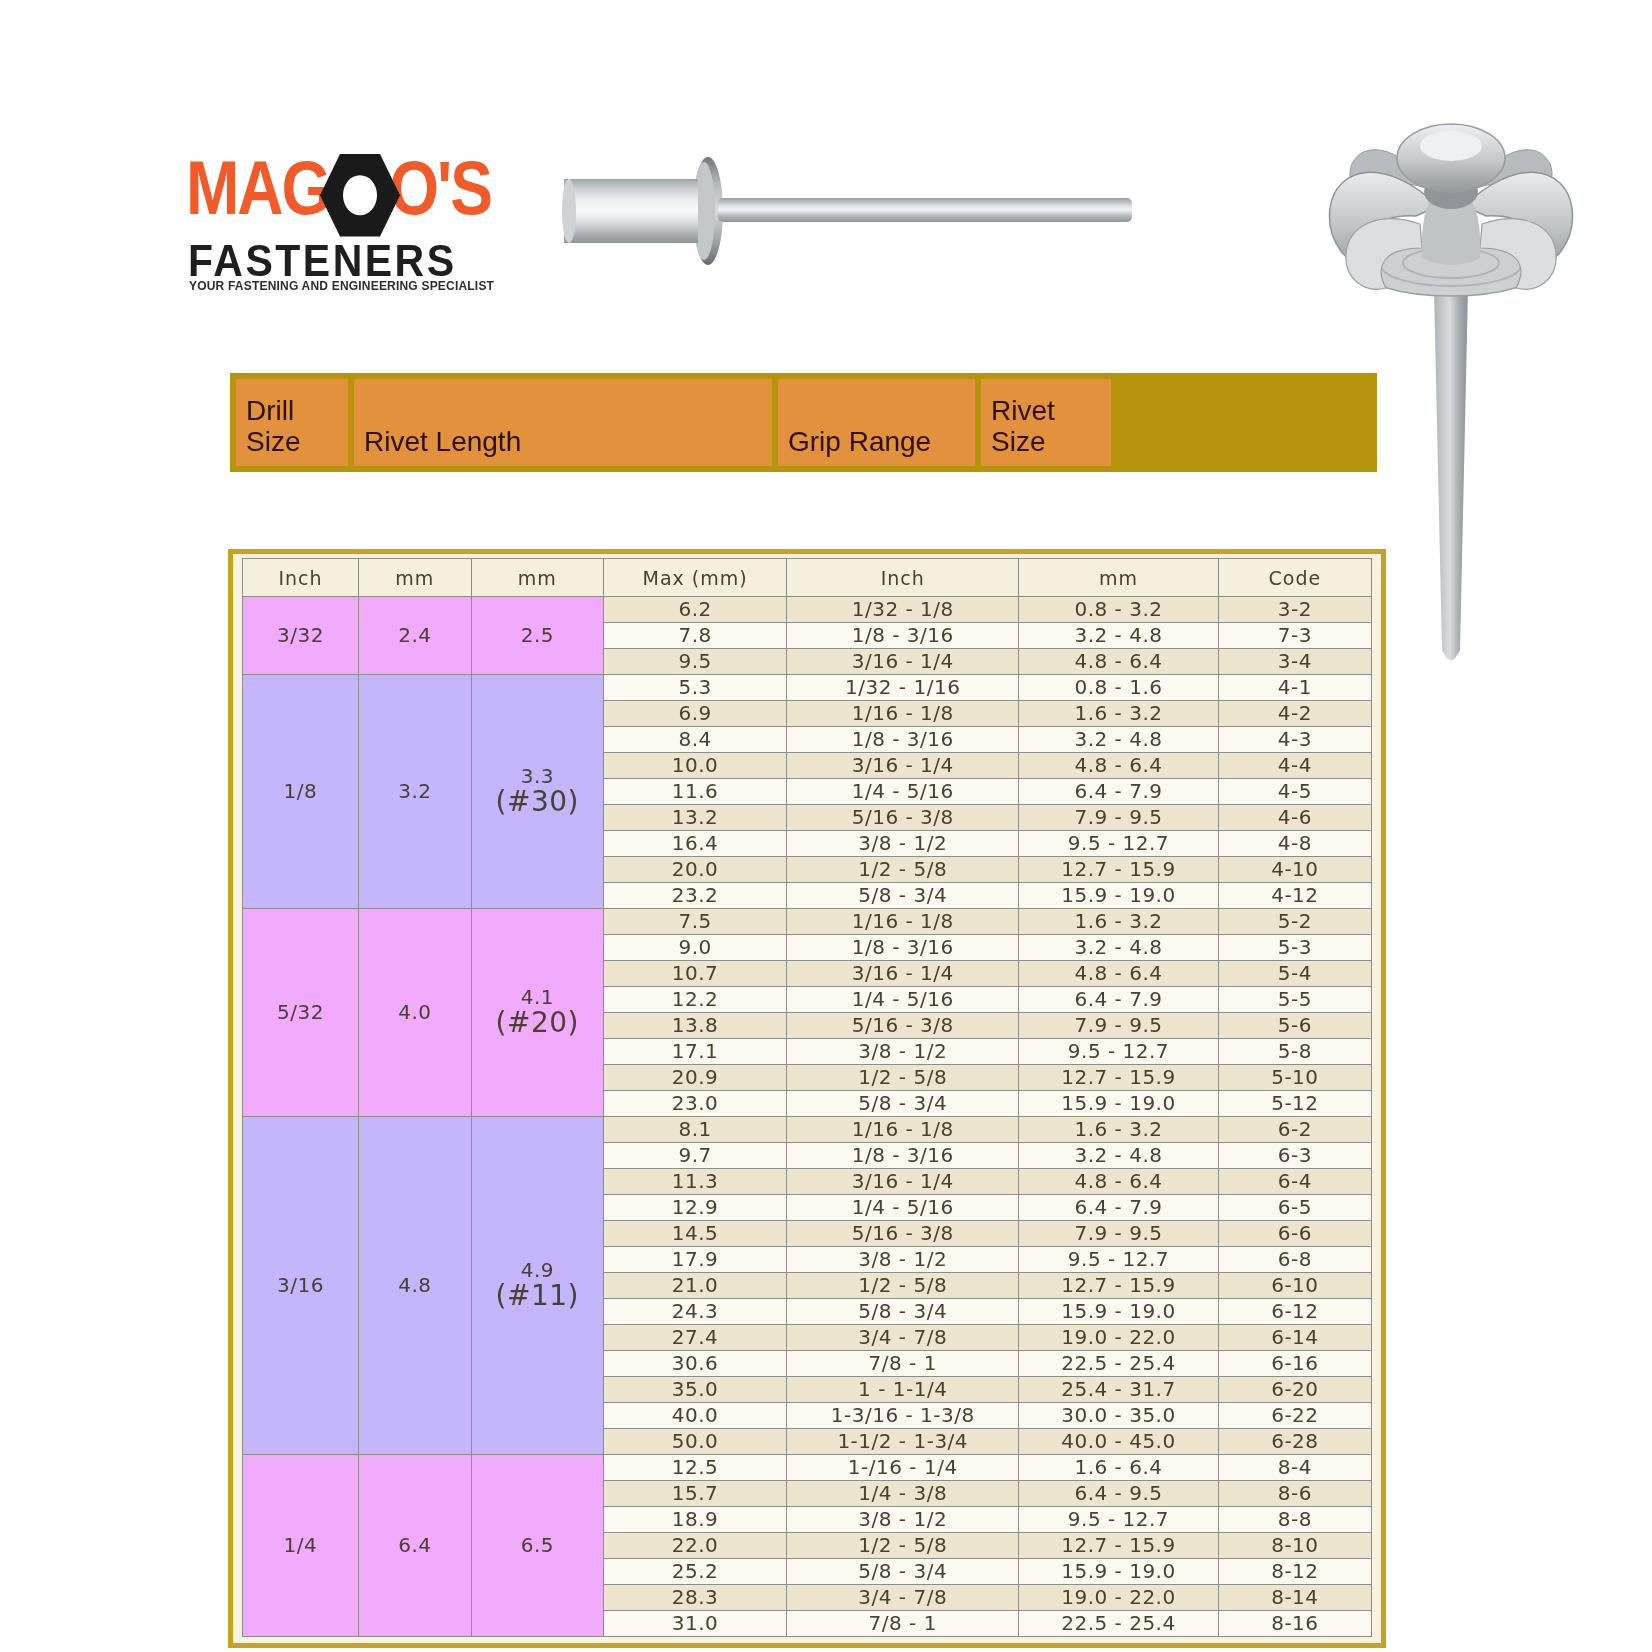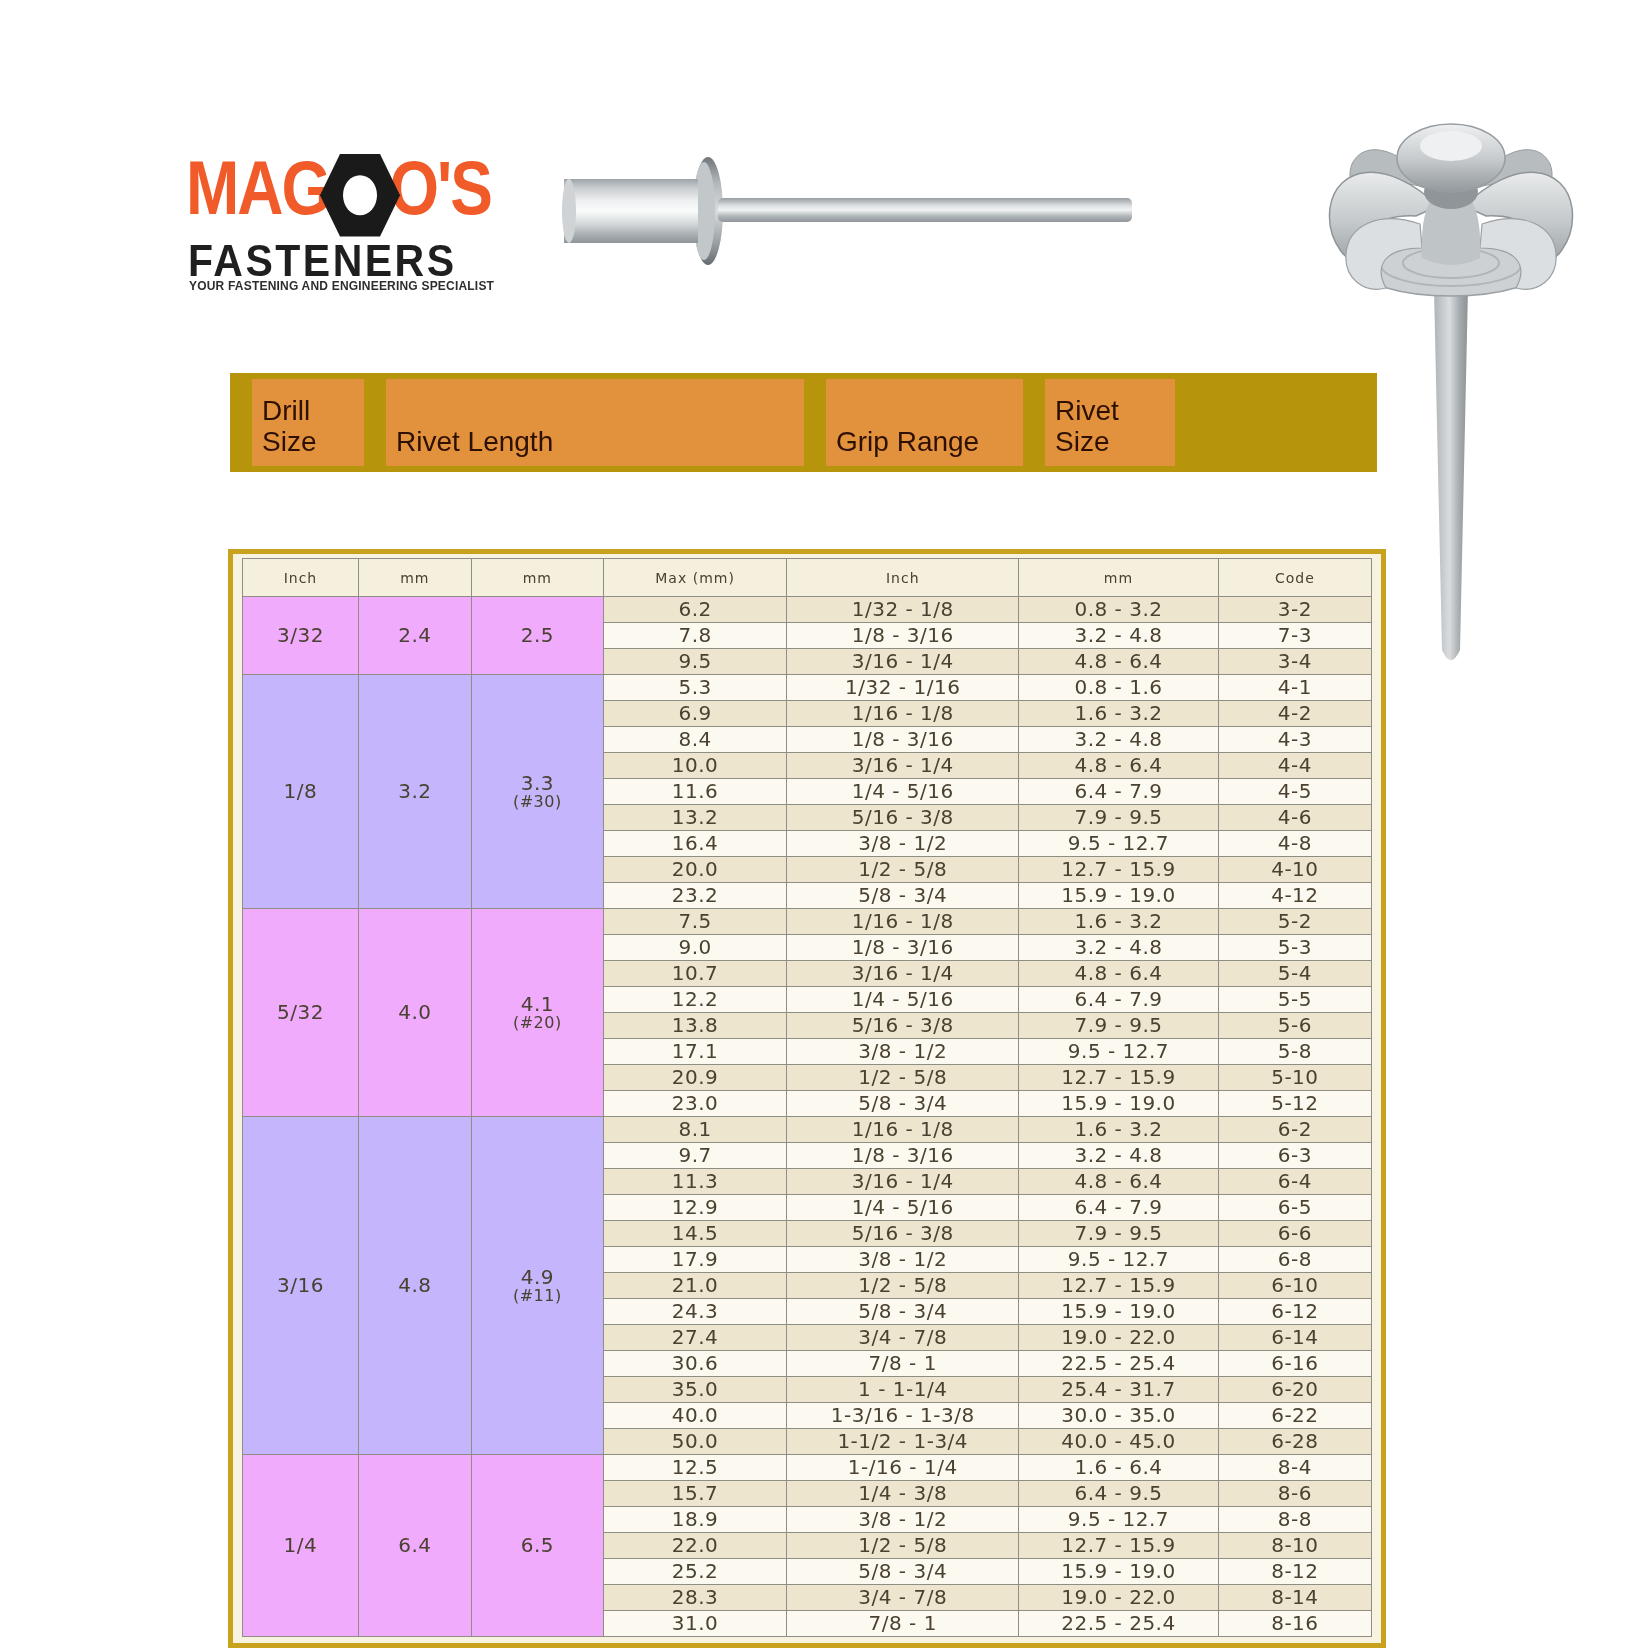--- a/index.html
+++ b/index.html
@@ -14,37 +14,37 @@
   .fasteners { position:absolute; left:2px; top:88px; font-weight:900; font-size:41px; letter-spacing:2.5px; color:#1f1f1f; transform:scaleY(1.08); transform-origin:top left; white-space:nowrap; }
   .tagline { position:absolute; left:3px; top:131px; font-weight:700; font-size:12px; letter-spacing:0.2px; color:#2e2e2e; white-space:nowrap; }
 
   
   .rivet-side { position:absolute; left:558px; top:150px; }
   .rivet-flower { position:absolute; left:1320px; top:98px; }
 
   
   .spec-table { position:absolute; left:230px; top:373px; width:1147px; height:99px;
     background:#B6950C; display:flex; padding:6px; column-gap:6px; }
-  .spec-cell { background:#E2913C; display:flex; align-items:flex-end; padding:6px 22px 9px 10px;margin-left:16px; }
+  .spec-cell { background:#E2913C; display:flex; align-items:flex-end; padding:6px 22px 9px 10px; }
   .spec-cell span { font-size:28px; font-weight:500; color:#2E1002; line-height:31px; }
 
   
   .rivet-table-wrap { position:absolute; left:228px; top:549px; width:1158px;
     border:5px solid #C9A21D; background:#F8F3E0; padding:4px 9px 6px 9px; }
   table.rivet { width:100%; border-collapse:collapse; table-layout:fixed;
     font-family:"DejaVu Sans", sans-serif; color:#4A4130; }
-  table.rivet th { height:38px; font-size:14px; font-weight:400; letter-spacing:1px;
+  table.rivet th { height:38px; font-size:19px; font-weight:400; letter-spacing:1px;
     background:#F5EFDE; border:1px solid #8E8E86; text-align:center; vertical-align:middle; }
   table.rivet td { height:26px; font-size:20px; letter-spacing:0.5px; line-height:1.05;
     border:1px solid #8E8E86; text-align:center; vertical-align:middle; padding:0 2px; }
   tr.row-beige td { background:#EDE5CE; }
   tr.row-white td { background:#FCFAF0; }
   table.rivet td.group-beige { background:#f0abfc; }
   table.rivet td.group-white { background:#c4b5fd; }
-  .drill-note { display:block; font-size:16px; }
+  .drill-note { display:block; font-size:28px; }
 </style>
 </head>
 <body>
 
 <div class="page">
 
   <div class="logo">
     <div class="brand-row">
       <span class="brand-txt">MAG</span>
       <svg class="nut-svg" width="82" height="78" viewBox="0 0 82 78">

